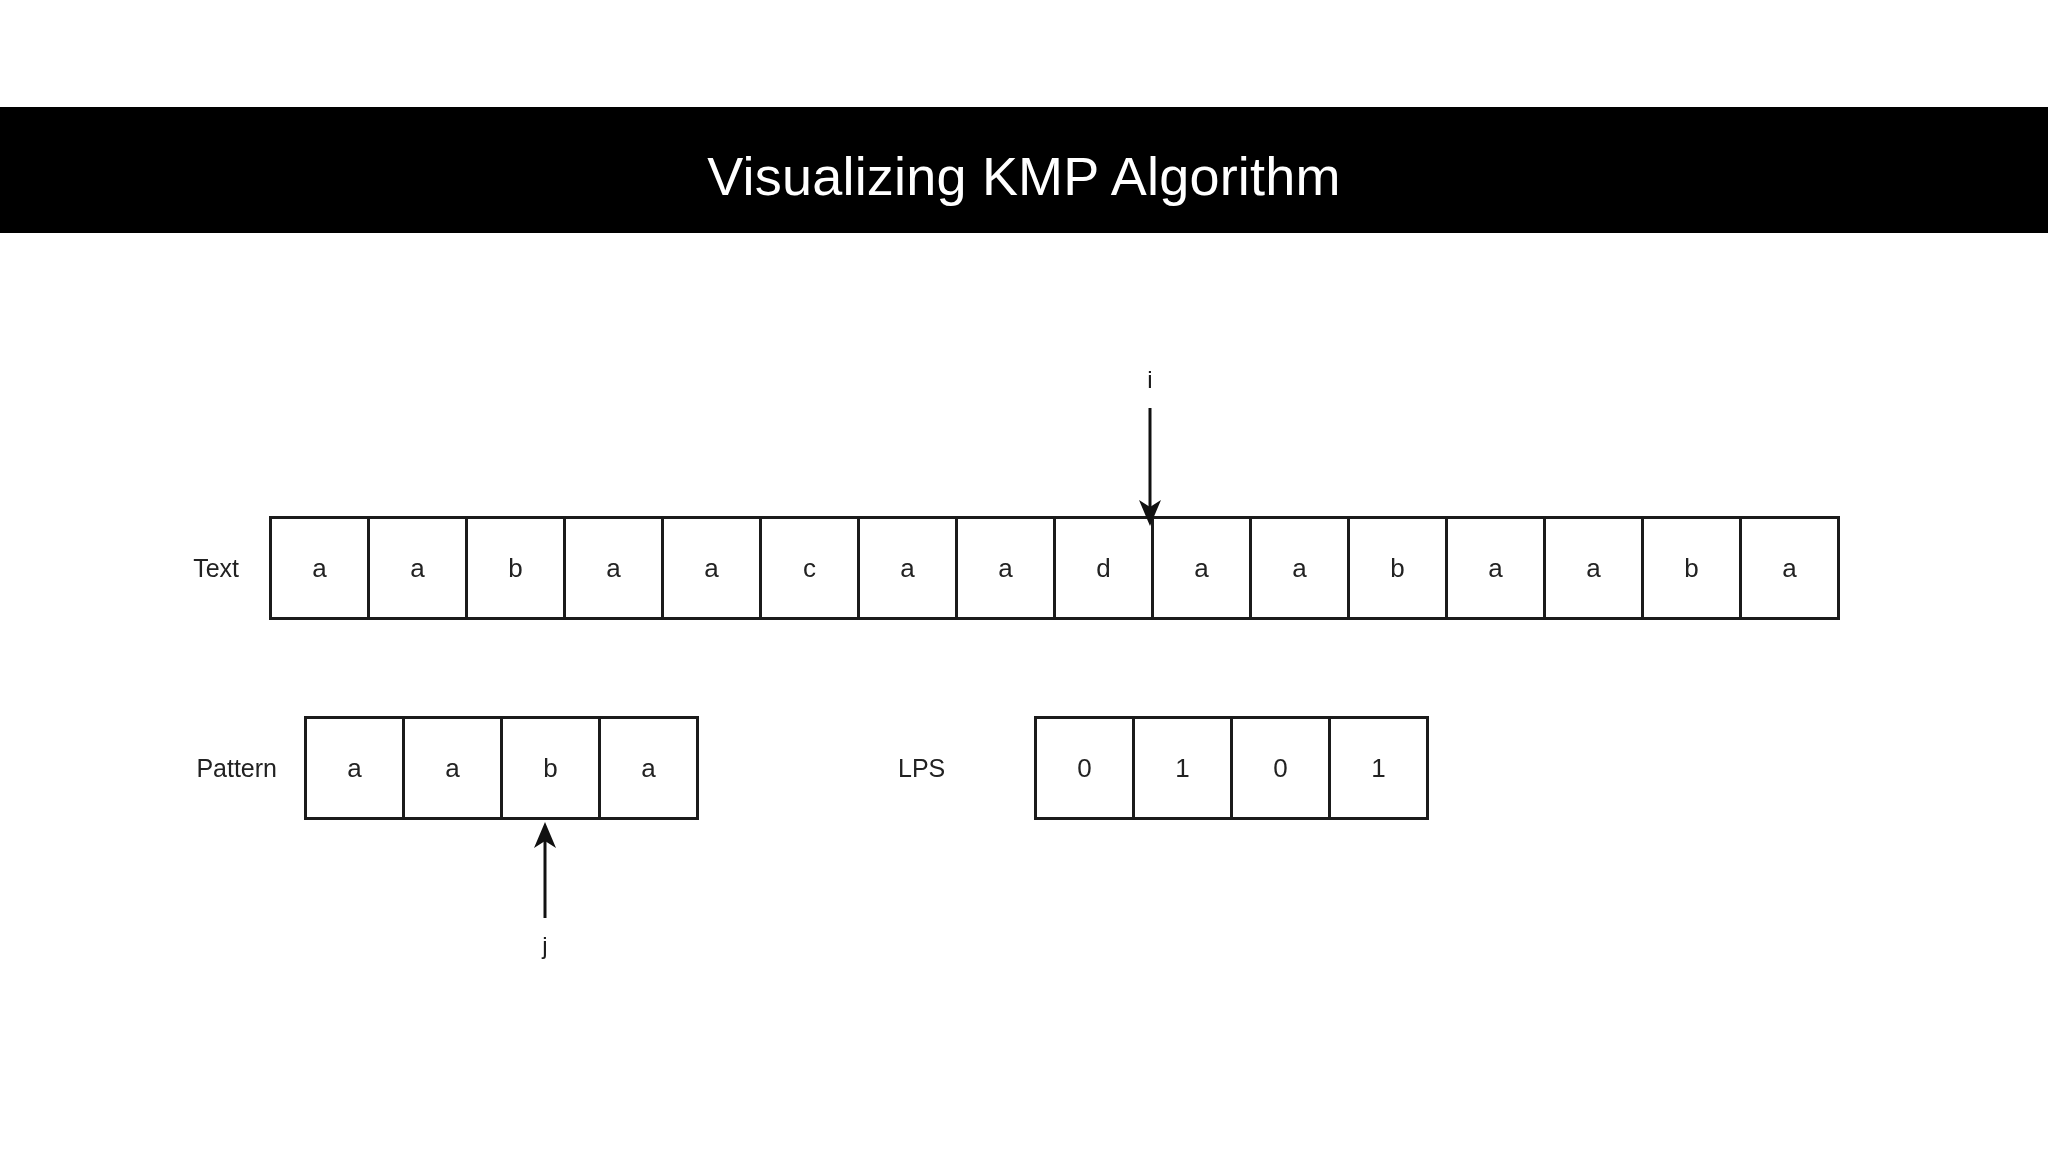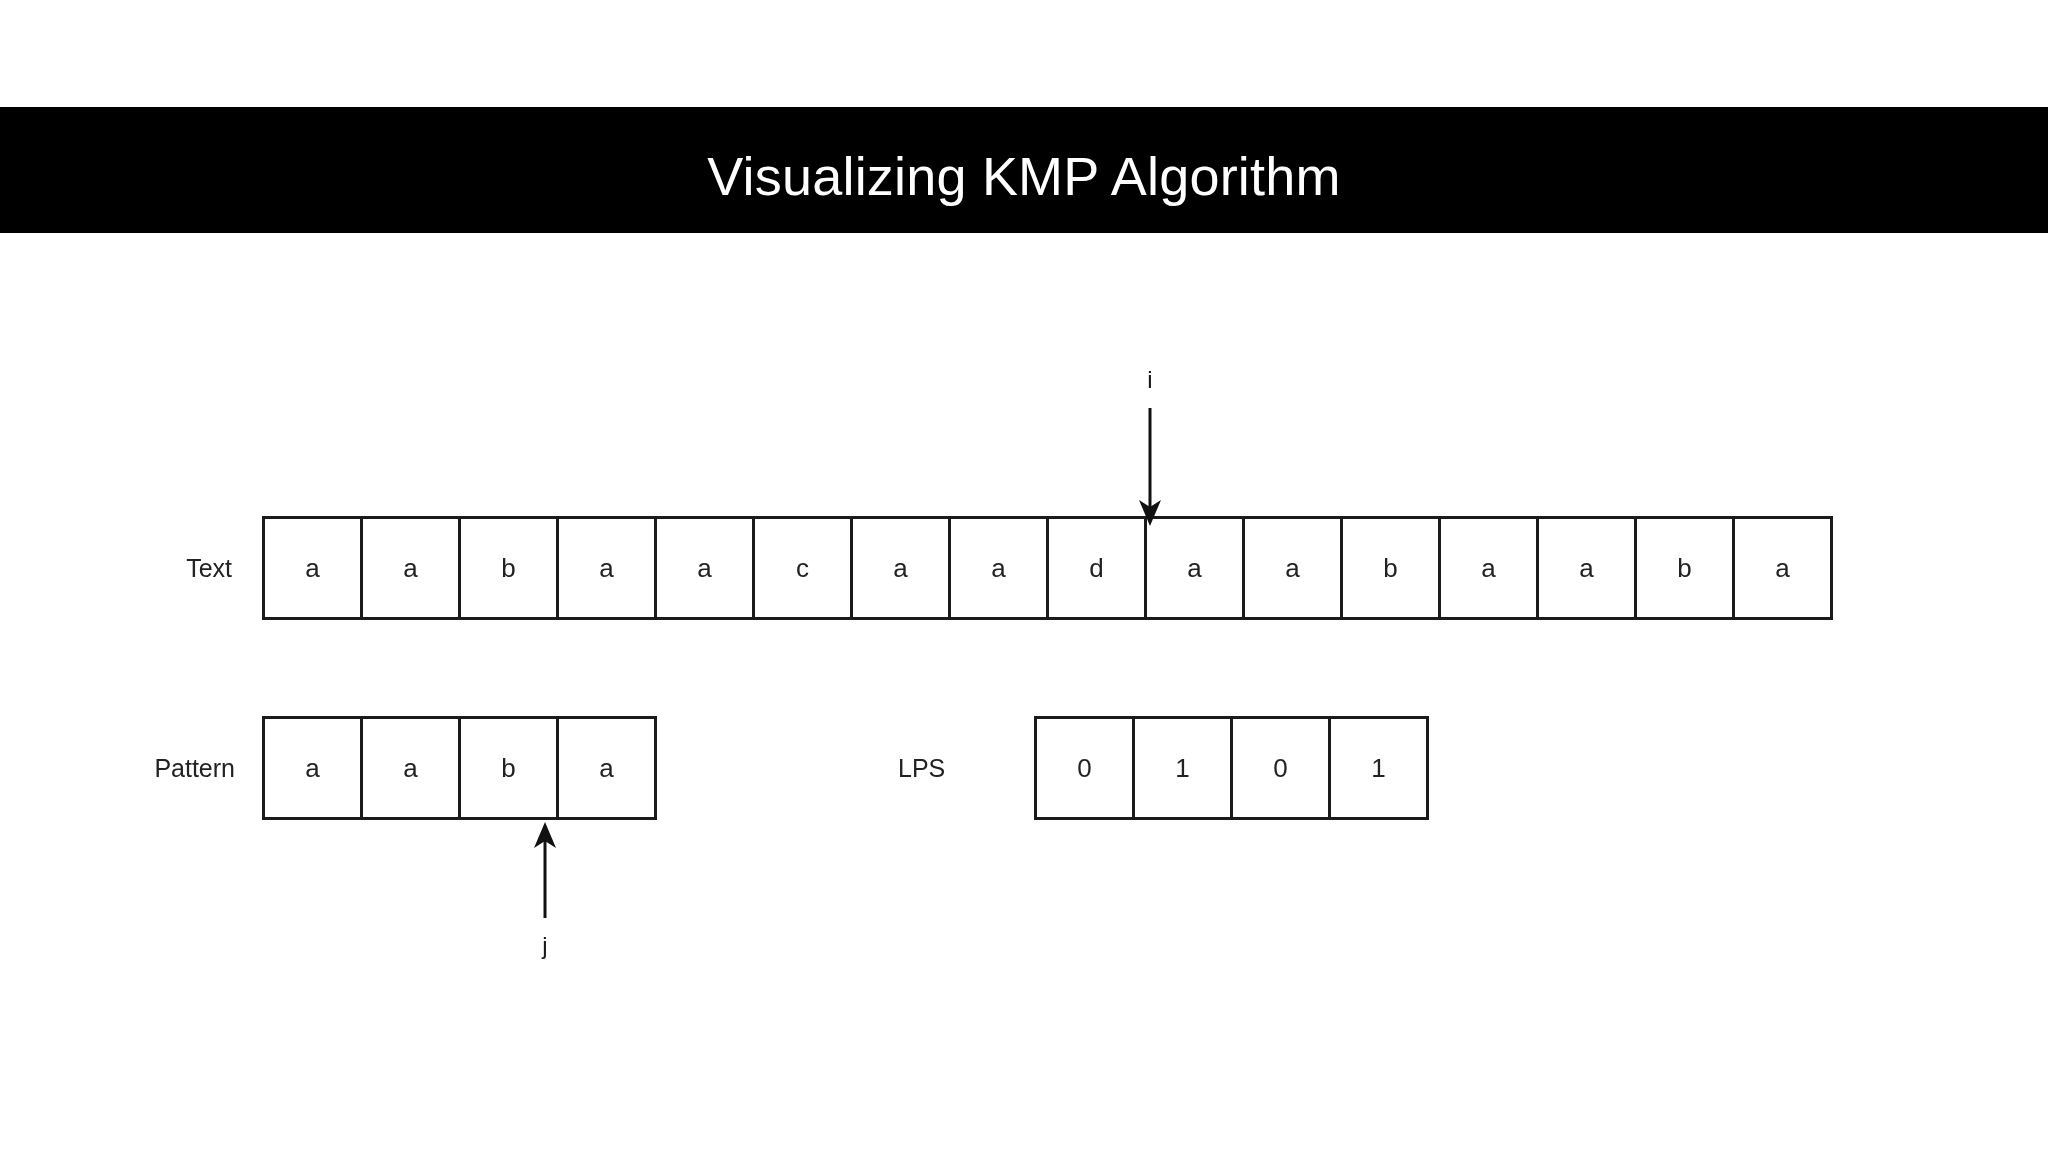--- a/index.html
+++ b/index.html
@@ -68,34 +68,35 @@
     align-items: center;
     justify-content: center;
     font-size: 26px;
     color: #222222;
     background: #ffffff;
     font-family: "Liberation Sans", sans-serif;
   }
 
   
   #text-row {
-    left: 0px;
+    left: 7px;
     top: 516px;
     border-radius: 13px;
   }
   #text-row .row-label {
     width: 262px;
     padding-right: 30px;
     box-sizing: border-box;
   }
 
   
   #pattern-row {
     left: 0px;
     top: 716px;
+    padding-left: 42px;
   }
   #pattern-row .row-label {
     width: 262px;
     padding-right: 27px;
     box-sizing: border-box;
   }
 
   
   #lps-row {
     left: 898px;

